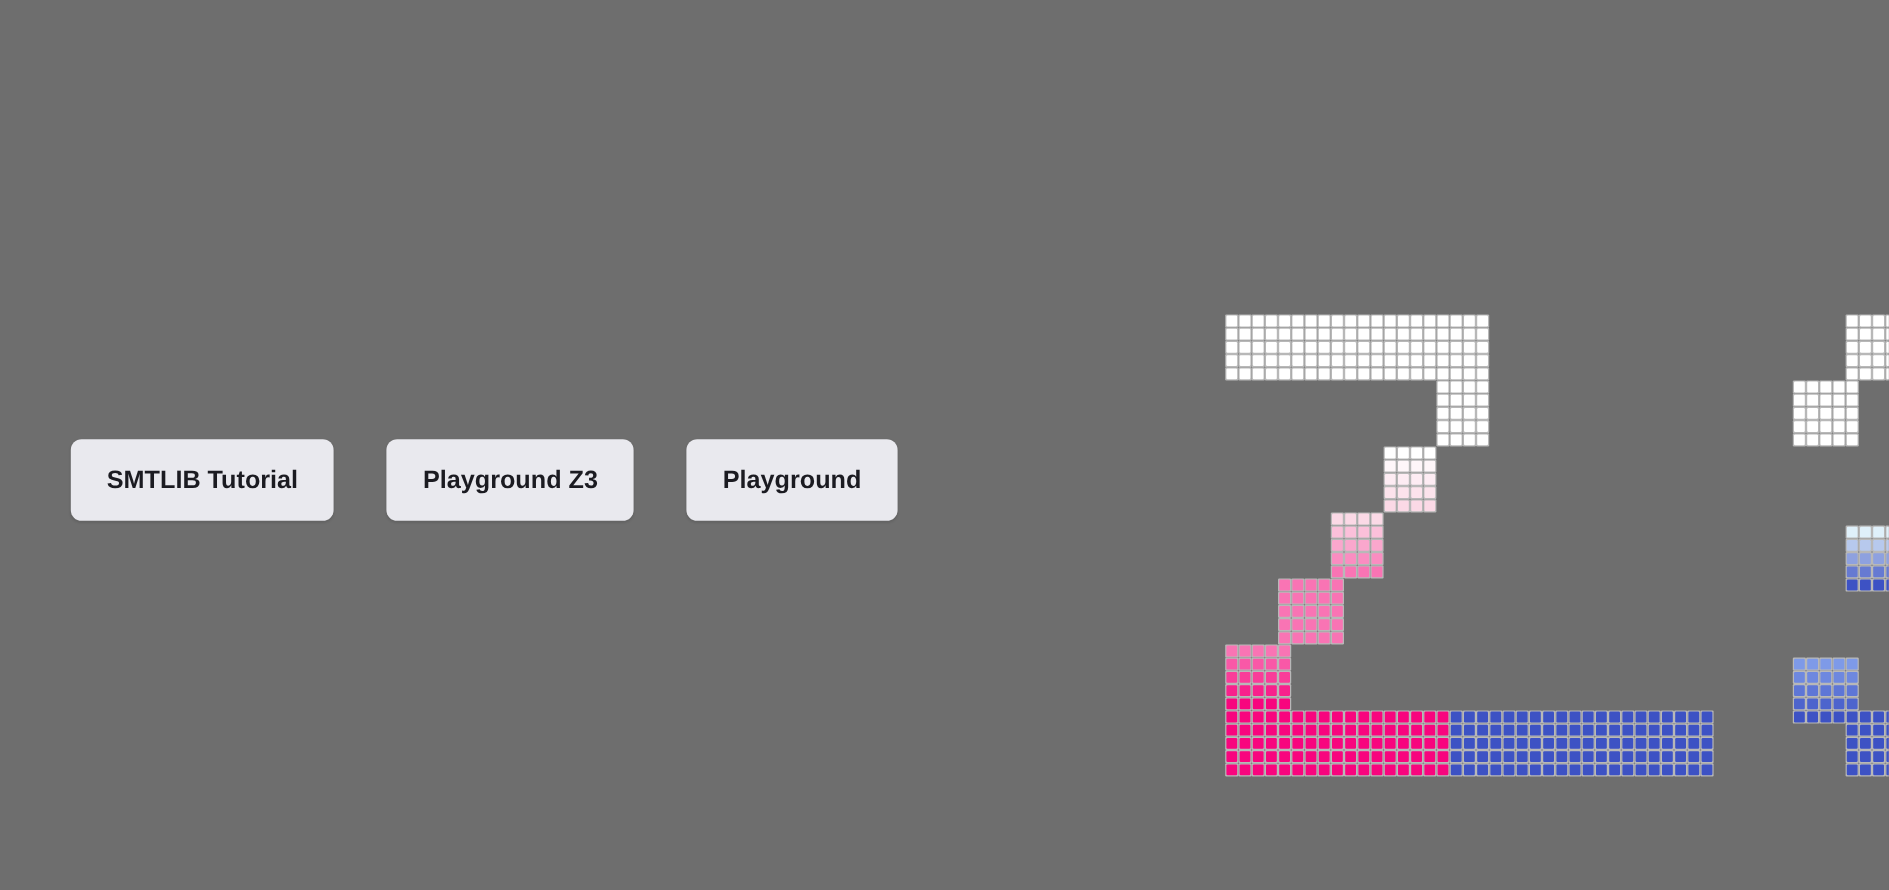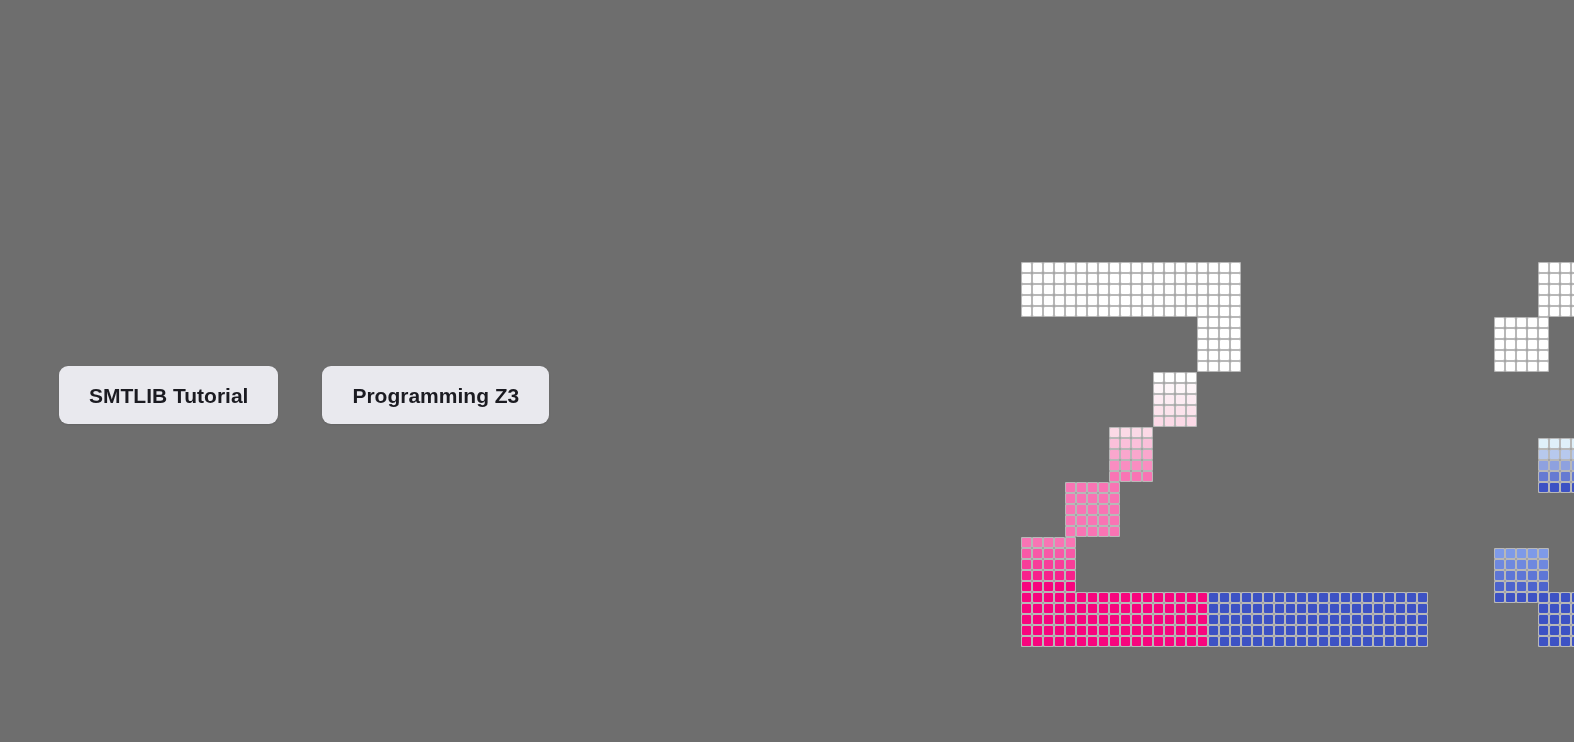--- a/index.html
+++ b/index.html
@@ -43,21 +43,21 @@
   .nav-button {
     background: #e9e9ee;
     color: #1b1b21;
     border: none;
     border-radius: 9px;
     font-family: "Liberation Sans", sans-serif;
     font-size: 21px;
     font-weight: bold;
     line-height: 1;
     padding: 0 30px;
-    height: 58px;
+    height: 68px;
     display: flex;
     align-items: center;
     justify-content: center;
     cursor: pointer;
     white-space: nowrap;
     box-shadow: 0 1px 2px rgba(0,0,0,0.10);
     text-align: right;
   }
 
   
@@ -84,21 +84,22 @@
   }
 </style>
 </head>
 <body>
 
 <div class="hero">
 
 
   <div class="button-row">
     <button class="nav-button">SMTLIB Tutorial</button>
-    <button class="nav-button">Programming Z3</button>
+    <button class="nav-button">Playground Z3</button>
+    <button class="nav-button">Playground</button>
   </div>
 
   <div class="logo" id="logo">
       <div class="px" style="left: 0px; top: 0px; background: rgb(184, 184, 184);">
         <i style="background: rgb(255, 255, 255);"></i>
       </div>
       <div class="px" style="left: 11px; top: 0px; background: rgb(184, 184, 184);">
         <i style="background: rgb(255, 255, 255);"></i>
       </div>
       <div class="px" style="left: 22px; top: 0px; background: rgb(184, 184, 184);">

